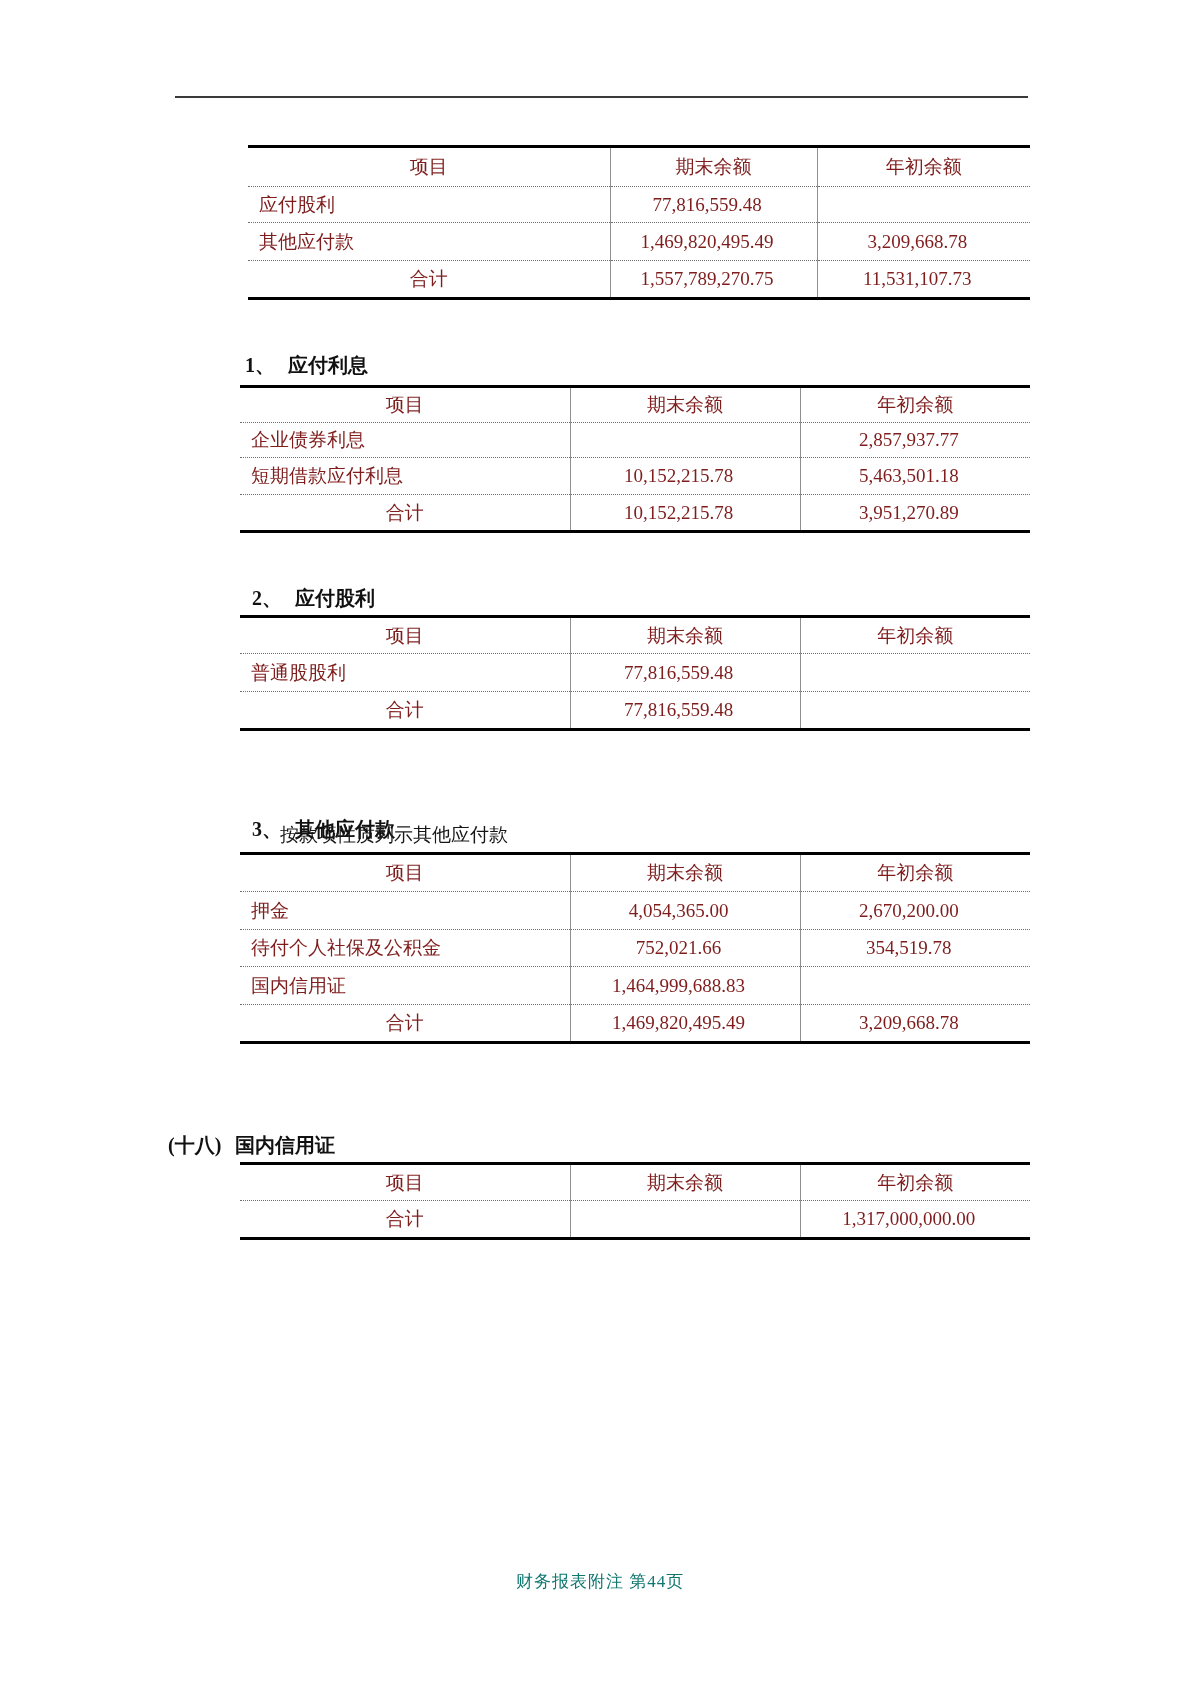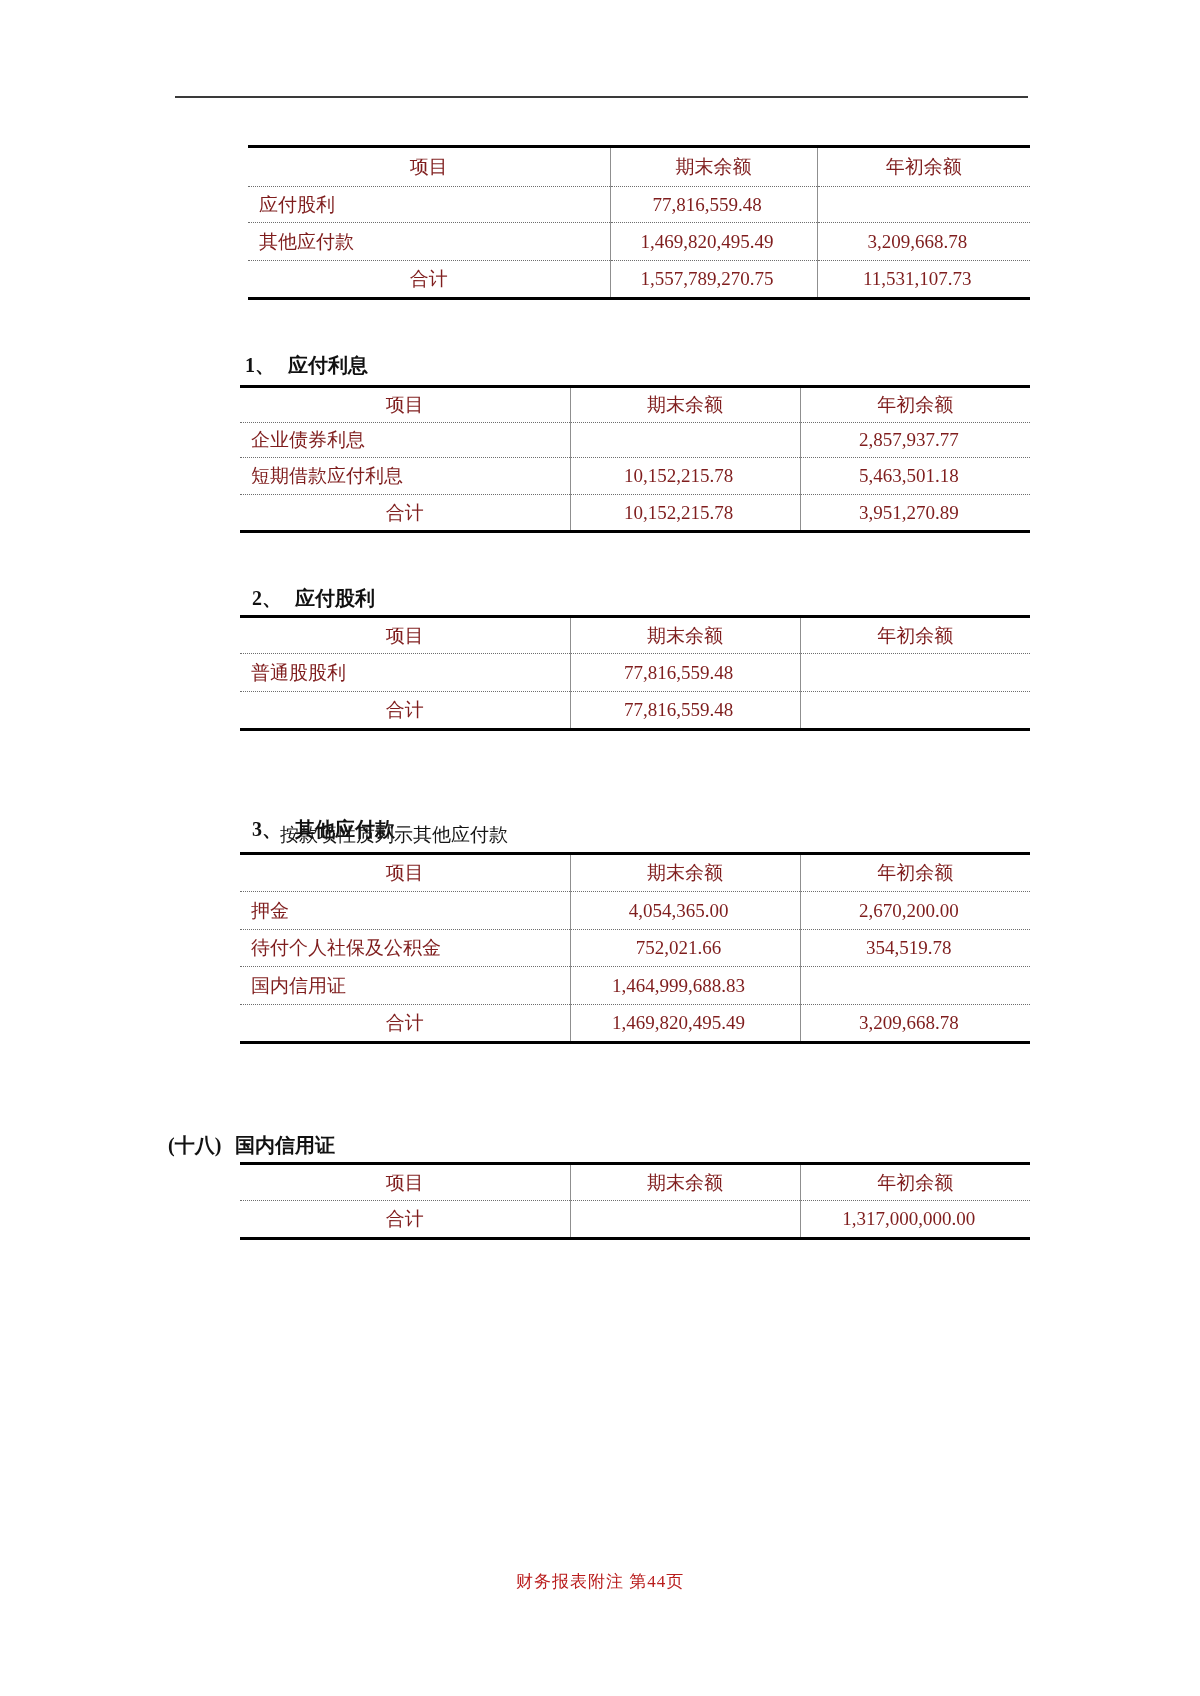--- a/index.html
+++ b/index.html
@@ -53,21 +53,21 @@
     font-size: 19px;
     white-space: nowrap;
     color: #161616;
   }
   .page-footer {
     position: absolute;
     top: 1570px; left: 0;
     width: 100%;
     text-align: center;
     font-size: 17px;
-    color: #b91c1c;
+    color: #0f766e;
     letter-spacing: 1px;
   }
 </style>
 </head>
 <body>
 
 <div class="page">
 
   <div class="header-rule"></div>
 

